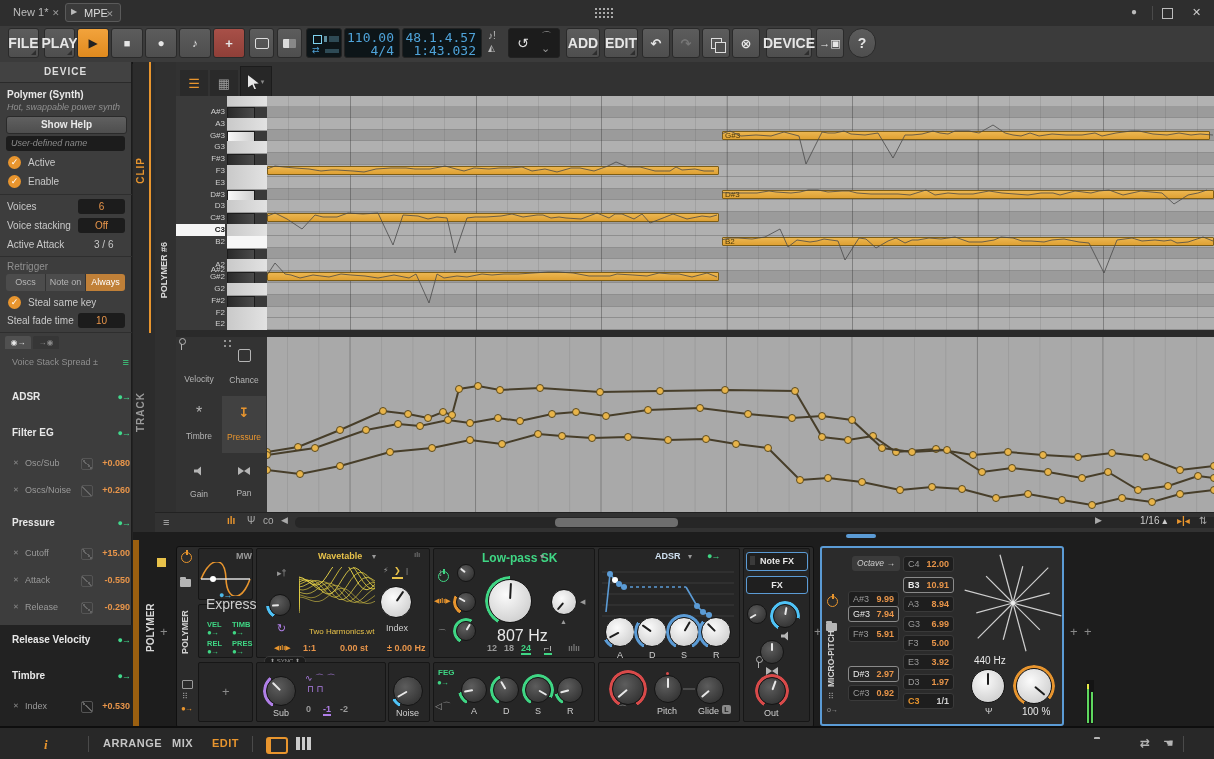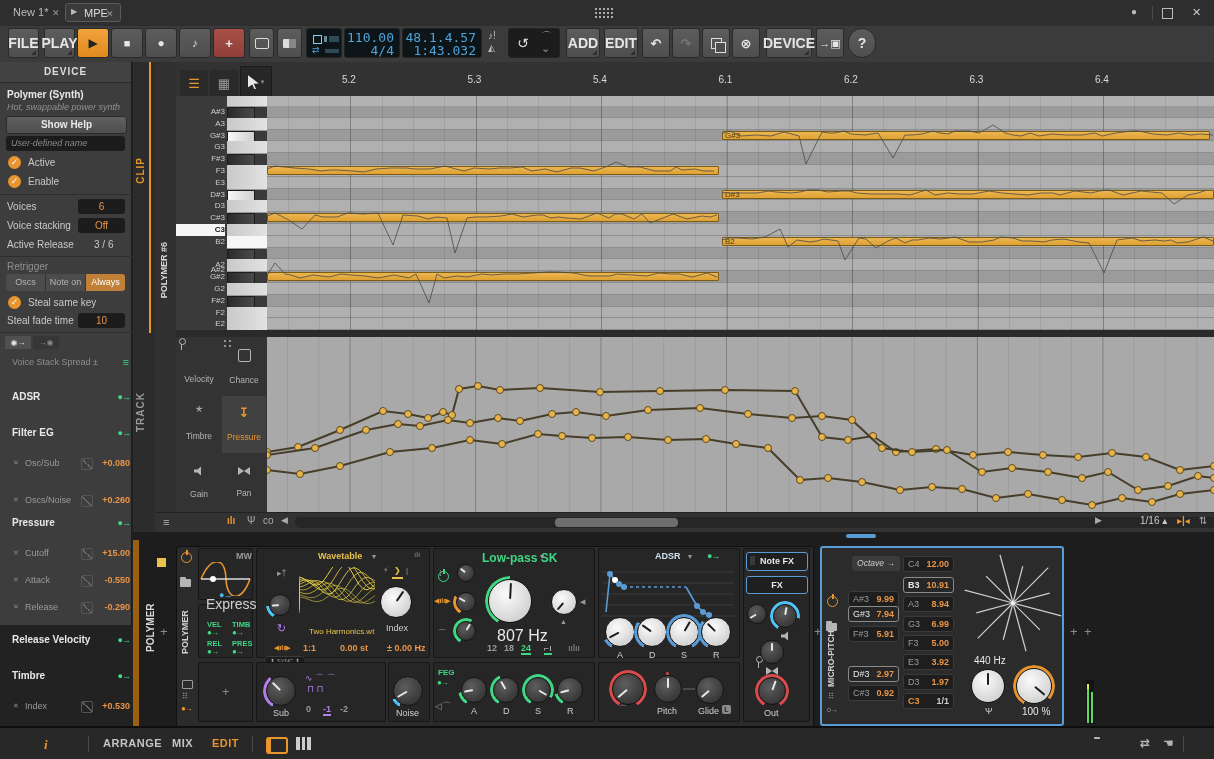--- a/index.html
+++ b/index.html
@@ -184,21 +184,21 @@
     <div class="abs chk" style="left:8px;top:94px;">✓</div>
     <div class="abs lbl" style="left:28px;top:95px;">Active</div>
     <div class="abs chk" style="left:8px;top:113px;">✓</div>
     <div class="abs lbl" style="left:28px;top:114px;">Enable</div>
     <div class="abs" style="left:0;top:132px;width:132px;border-top:1px solid #2e2e2e;"></div>
 
     <div class="abs lbl" style="left:7px;top:139px;">Voices</div>
     <div class="abs valbox" style="left:78px;top:137px;width:47px;height:15px;line-height:15px;">6</div>
     <div class="abs lbl" style="left:7px;top:158px;">Voice stacking</div>
     <div class="abs valbox" style="left:78px;top:156px;width:47px;height:15px;line-height:15px;">Off</div>
-    <div class="abs lbl" style="left:7px;top:177px;">Active Release</div>
+    <div class="abs lbl" style="left:7px;top:177px;">Active Attack</div>
     <div class="abs lbl" style="left:94px;top:177px;">3 / 6</div>
     <div class="abs" style="left:0;top:194px;width:132px;border-top:1px solid #2e2e2e;"></div>
 
     <div class="abs dim" style="left:7px;top:199px;font-size:10px;">Retrigger</div>
     <div class="seg" style="left:6px;top:212px;width:119px;" id="retrig-seg">
         <div>Oscs</div>
         <div>Note on</div>
         <div class="sel">Always</div>
       </div>
     <div class="abs chk" style="left:8px;top:234px;">✓</div>
@@ -221,21 +221,21 @@
         <div class="abs modrow" style="left: 0px; top: 47px; width: 132px; height: 14px;">
           <div class="abs" style="left: 7px; top: 0px; font-size: 10px; font-weight: bold; color: rgb(232, 232, 232);">Filter EG</div>
           <div class="abs garr" style="right: 7px; top: 1px;">●→</div>
         </div>
         <div class="abs modrow" style="left: 0px; top: 64px; width: 132px; height: 14px;">
           <div class="abs" style="left: 8px; top: 1px; font-size: 7px; color: rgb(138, 138, 138);">✕</div>
           <div class="abs" style="left: 20px; top: 0px; font-size: 9px; color: rgb(154, 154, 154);">Osc/Sub</div>
           <div class="abs slashbox" style="right: 44px; top: 0px;"></div>
           <div class="abs" style="right: 7px; top: 0px; font-size: 9px; font-weight: bold; color: rgb(232, 149, 74);">+0.080</div>
         </div>
-        <div class="abs modrow" style="left: 0px; top: 87px; width: 132px; height: 14px;">
+        <div class="abs modrow" style="left: 0px; top: 77px; width: 132px; height: 14px;">
           <div class="abs" style="left: 8px; top: 1px; font-size: 7px; color: rgb(138, 138, 138);">✕</div>
           <div class="abs" style="left: 20px; top: 0px; font-size: 9px; color: rgb(154, 154, 154);">Oscs/Noise</div>
           <div class="abs slashbox" style="right: 44px; top: 0px;"></div>
           <div class="abs" style="right: 7px; top: 0px; font-size: 9px; font-weight: bold; color: rgb(232, 149, 74);">+0.260</div>
         </div>
         <div class="abs modrow" style="left: 0px; top: 95px; width: 132px; height: 14px;">
           <div class="abs" style="left: 7px; top: 0px; font-size: 10px; font-weight: bold; color: rgb(232, 232, 232);">Pressure</div>
           <div class="abs garr" style="right: 7px; top: 1px;">●→</div>
         </div>
         <div class="abs modrow" style="left: 0px; top: 112px; width: 132px; height: 14px;">
@@ -288,29 +288,20 @@
     <div class="abs vtext" style="left:4px;top:180px;color:#d8d8d8;font-size:9px;font-weight:bold;">POLYMER #6</div>
   </div>
 
   <div class="abs" id="editorhead">
     <div class="edtab" style="left:4px;color:#e8952e;border-bottom:2px solid #e8952e;">☰</div>
     <div class="edtab" style="left:34px;color:#9a9a9a;">▦</div>
     <div class="abs" style="left:64px;top:4px;width:30px;height:30px;background:#272727;border:1px solid #1c1c1c;display:flex;align-items:center;justify-content:center;">
       <span class="cursorico"></span>
       <span style="font-size:7px;color:#8a8a8a;margin-left:2px;">▾</span>
     </div>
-    <div id="ruler" class="abs" style="left:91px;top:0;width:947px;height:34px;">
-        <div class="abs" style="left: 75px; top: 12px; font-size: 10px; color: rgb(216, 216, 216);">5.2</div>
-        <div class="abs" style="left: 200.5px; top: 12px; font-size: 10px; color: rgb(216, 216, 216);">5.3</div>
-        <div class="abs" style="left: 326px; top: 12px; font-size: 10px; color: rgb(216, 216, 216);">5.4</div>
-        <div class="abs" style="left: 451.5px; top: 12px; font-size: 10px; color: rgb(216, 216, 216);">6.1</div>
-        <div class="abs" style="left: 577px; top: 12px; font-size: 10px; color: rgb(216, 216, 216);">6.2</div>
-        <div class="abs" style="left: 702.5px; top: 12px; font-size: 10px; color: rgb(216, 216, 216);">6.3</div>
-        <div class="abs" style="left: 828px; top: 12px; font-size: 10px; color: rgb(216, 216, 216);">6.4</div>
-      </div>
   </div>
 
   <div class="abs" id="keys">
       <div class="abs keywhite" style="top: 0px; height: 10px;"></div>
       <div class="abs keylbl" style="top: 10px; height: 11.8px;">A#3</div>
       <div class="abs keyblack" style="top: 11px; height: 9.8px;"></div>
       <div class="abs keylbl" style="top: 21.8px; height: 11.8px;">A3</div>
       <div class="abs keywhite" style="top: 21.8px; height: 11.8px;"></div>
       <div class="abs keylbl" style="top: 33.6px; height: 11.8px;">G#3</div>
       <div class="abs keyblack on" style="top: 34.6px; height: 9.8px;"></div>

